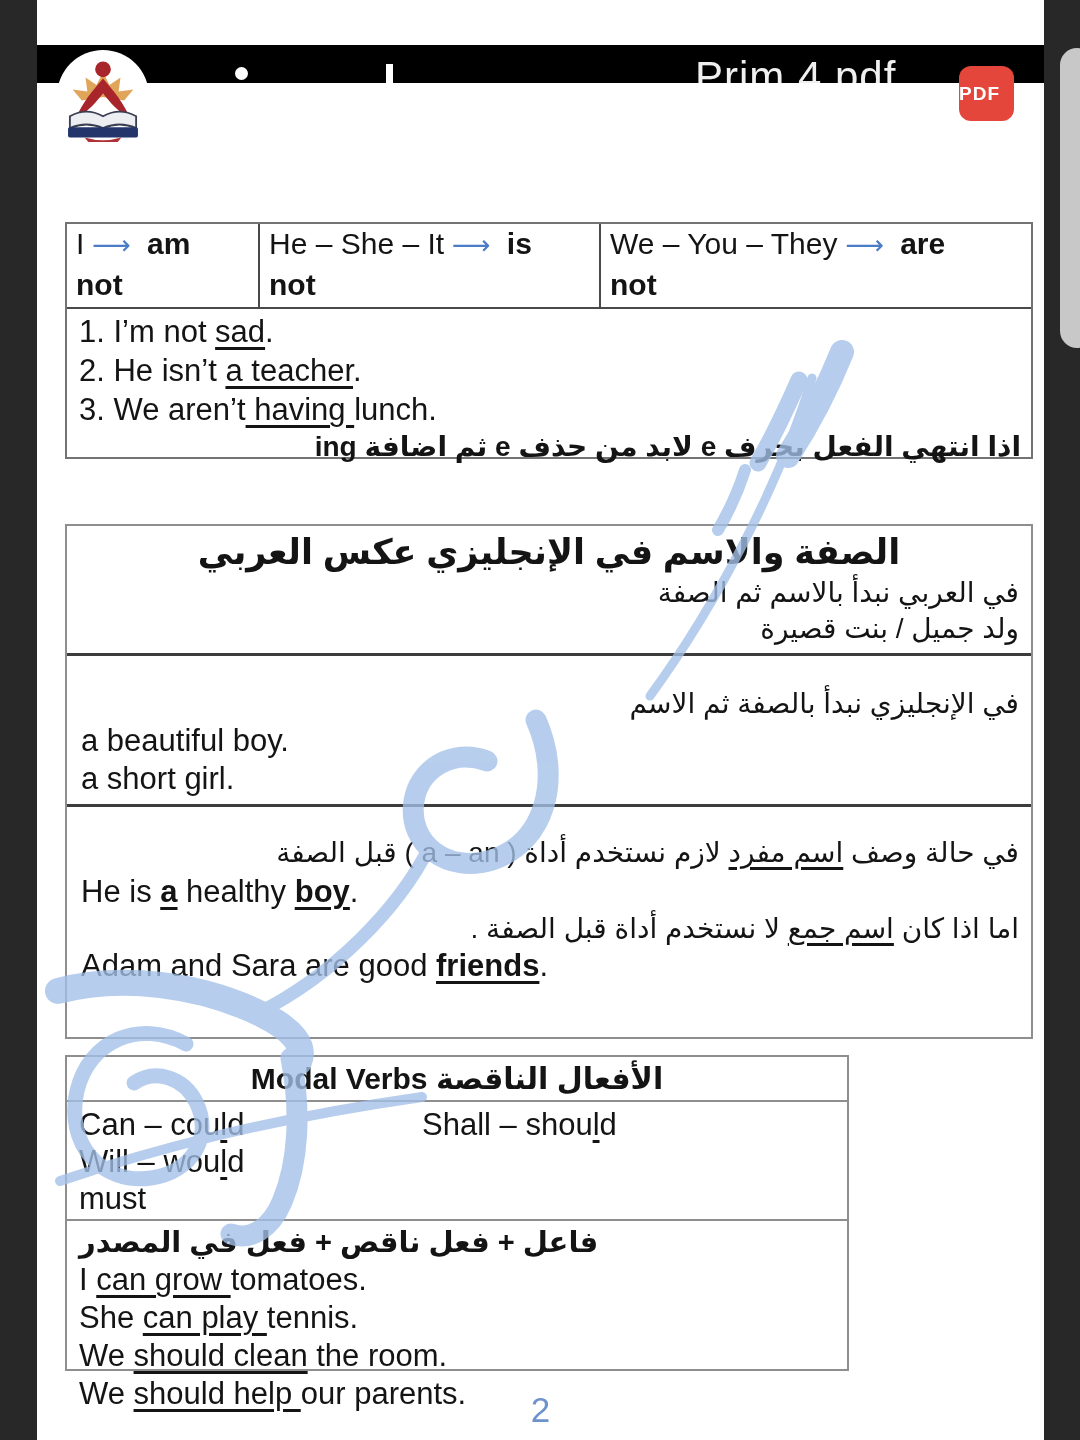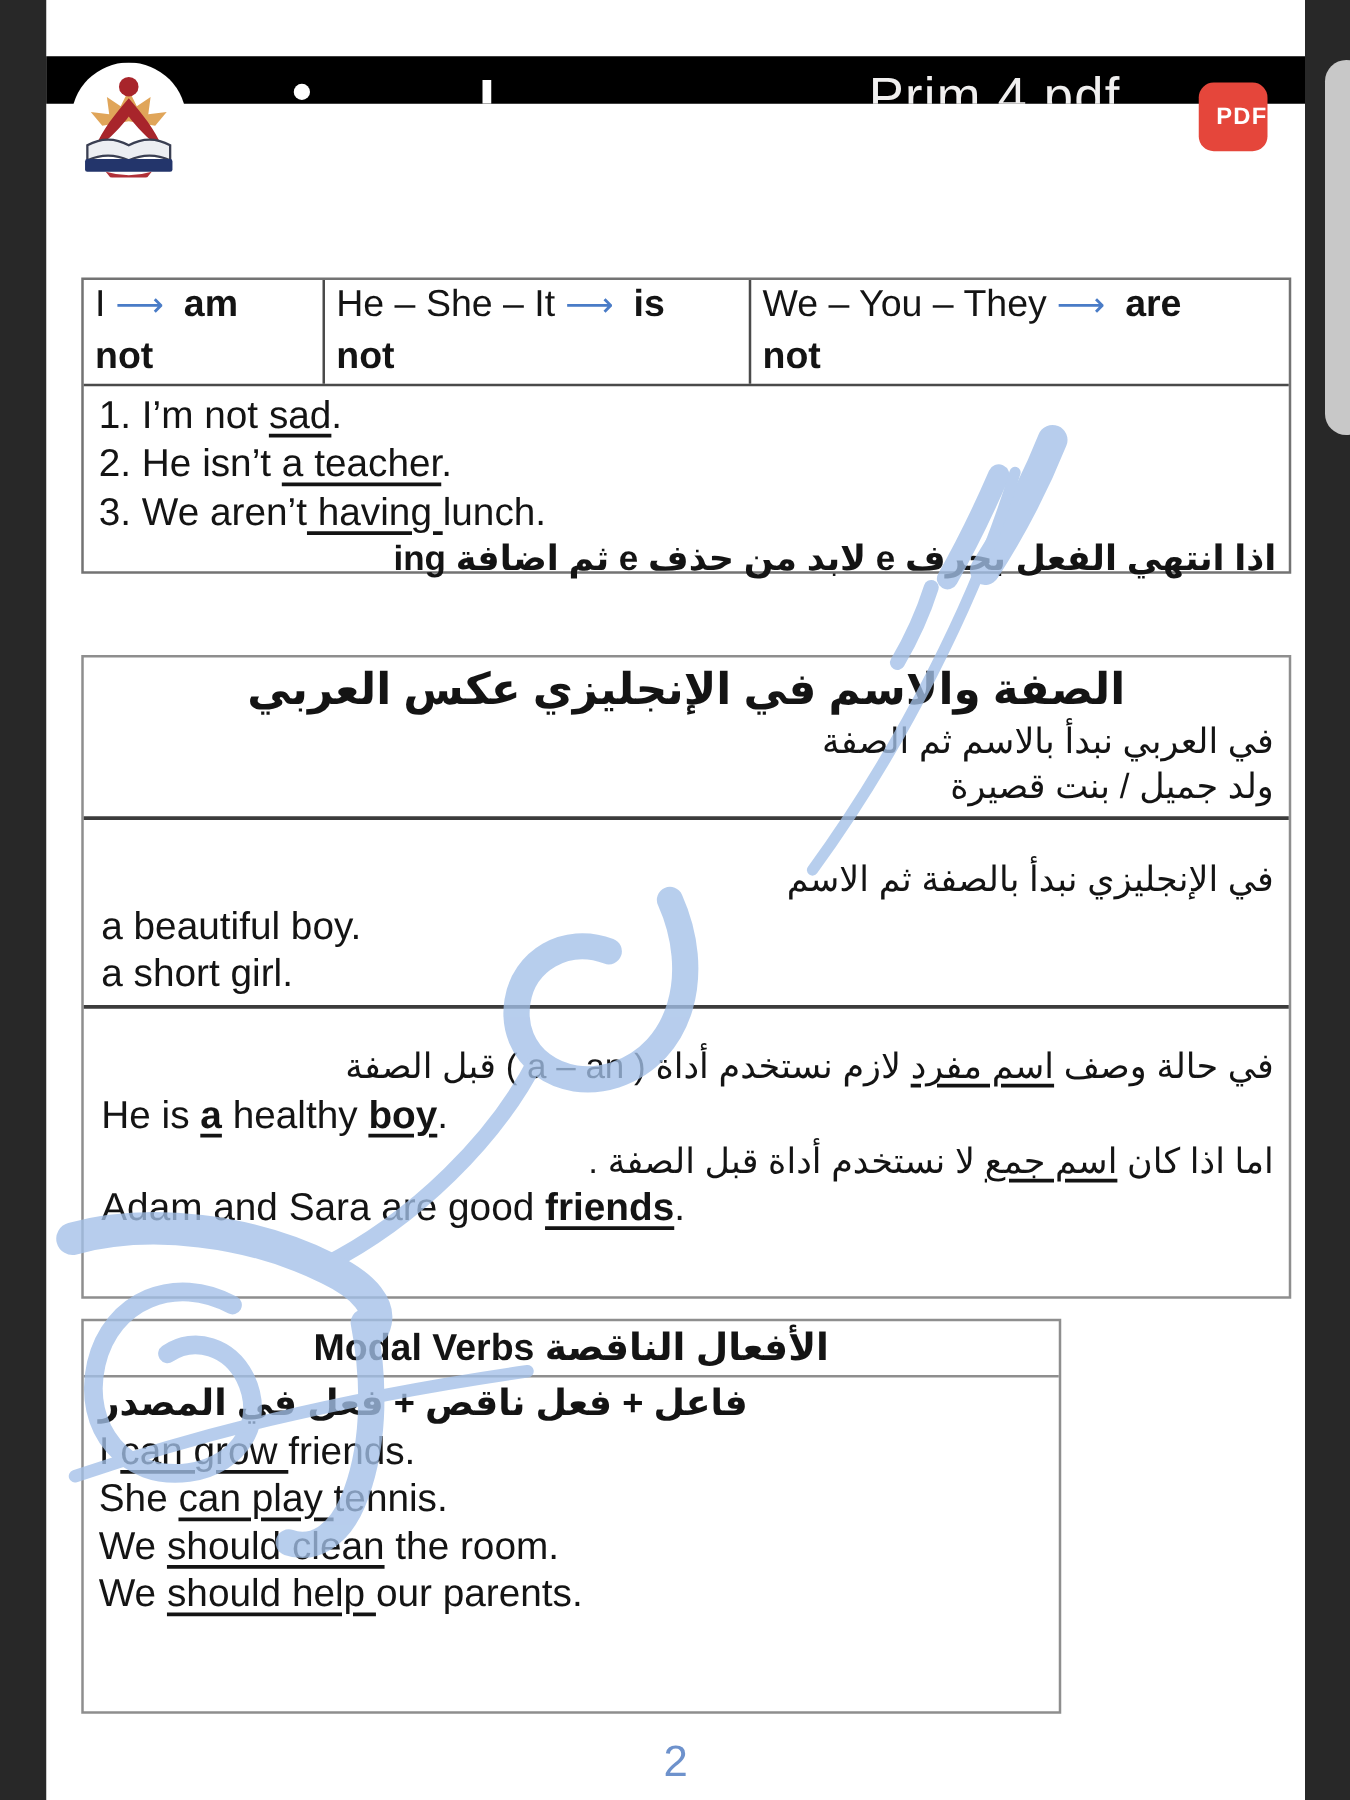--- a/index.html
+++ b/index.html
@@ -10,21 +10,21 @@
   .strip-right{right:0;width:36px;}
   .scroll-thumb{position:absolute;left:1060px;top:48px;width:34px;height:300px;background:#c8c8c8;
        border-radius:17px;z-index:16;}
   .appbar{position:absolute;left:37px;width:1007px;top:45px;height:38px;background:#000000;
        overflow:hidden;z-index:20;}
   .appbar-title{position:absolute;left:658px;top:8px;font-size:42px;color:#f0efef;letter-spacing:1px;white-space:nowrap;}
   .frag-dot{position:absolute;left:198px;top:22px;width:13px;height:13px;border-radius:50%;background:#fff;}
   .frag-bar{position:absolute;left:349px;top:19px;width:7px;height:19px;background:#fff;}
   .logo{position:absolute;left:57px;top:50px;width:92px;height:92px;z-index:40;}
   .pdf-badge{position:absolute;left:959px;top:66px;width:55px;height:55px;background:#e5463b;
-       border-radius:12px;z-index:40;display:flex;align-items:center;justify-content:flex-end;}
+       border-radius:12px;z-index:40;display:flex;align-items:center;justify-content:flex-start;}
   .pdf-badge span{color:#fff;font-weight:bold;font-size:19px;letter-spacing:1px;}
   .page{position:absolute;left:37px;top:83px;width:1007px;bottom:0;background:#fff;z-index:10;}
 
   .box{position:absolute;box-sizing:border-box;background:transparent;}
   .box1{left:28px;top:139px;width:968px;height:237px;border:2px solid #737373;}
   .t1row{display:flex;border-bottom:2px solid #4a4a4a;font-size:30px;line-height:40px;}
   .t1cell{padding:0 6px 2px 9px;box-sizing:border-box;}
   .t1c1{width:193px;border-right:2px solid #4a4a4a;}
   .t1c2{width:341px;border-right:2px solid #4a4a4a;}
   .t1c3{flex:1;}
@@ -111,22 +111,28 @@
     <div class="en">a short girl.</div>
     <hr class="hr2">
     <div class="ar mt26" style="line-height:40px;"><span>في حالة وصف </span><span class="u">اسم مفرد</span><span> لازم نستخدم أداة  </span><span class="ltr">( a – an )</span><span>  قبل الصفة</span></div>
     <div class="en"><span>He is </span><span class="b u">a</span><span> healthy </span><span class="b u">boy</span><span>.</span></div>
     <div class="ar"><span>اما اذا كان </span><span class="u">اسم جمع</span><span> لا نستخدم أداة قبل الصفة .</span></div>
     <div class="en"><span>Adam and Sara are good </span><span class="b u">friends</span><span>.</span></div>
   </div>
 
   <div class="box box3">
     <div class="b3header">Modal Verbs الأفعال الناقصة</div>
+    <div class="modal-row">
+      <div class="modal-cols">
+        <span class="mcol1"><span>Can – cou</span><span class="u">l</span><span>d</span></span><span class="mcol2"><span>Shall – shou</span><span class="u">l</span><span>d</span></span><span><span>Will – wou</span><span class="u">l</span><span>d</span></span>
+      </div>
+      <div>must</div>
+    </div>
     <div class="b3rule">فاعل + فعل ناقص + فعل في المصدر</div>
-    <div class="ex3"><span>I </span><span class="u">can grow </span><span>friends.</span></div>
+    <div class="ex3"><span>I </span><span class="u">can grow </span><span>tomatoes.</span></div>
     <div class="ex3"><span>She </span><span class="u">can play </span><span>tennis.</span></div>
     <div class="ex3"><span>We </span><span class="u">should clean</span><span> the room.</span></div>
     <div class="ex3"><span>We </span><span class="u">should help </span><span>our parents.</span></div>
   </div>
 
   <div class="pagenum">2</div>
 </div>
 
 <svg class="watermark" width="1080" height="1440" viewBox="0 0 1080 1440">
   <g fill="none" stroke="#a3c0e8" stroke-linecap="round" opacity="0.78">

